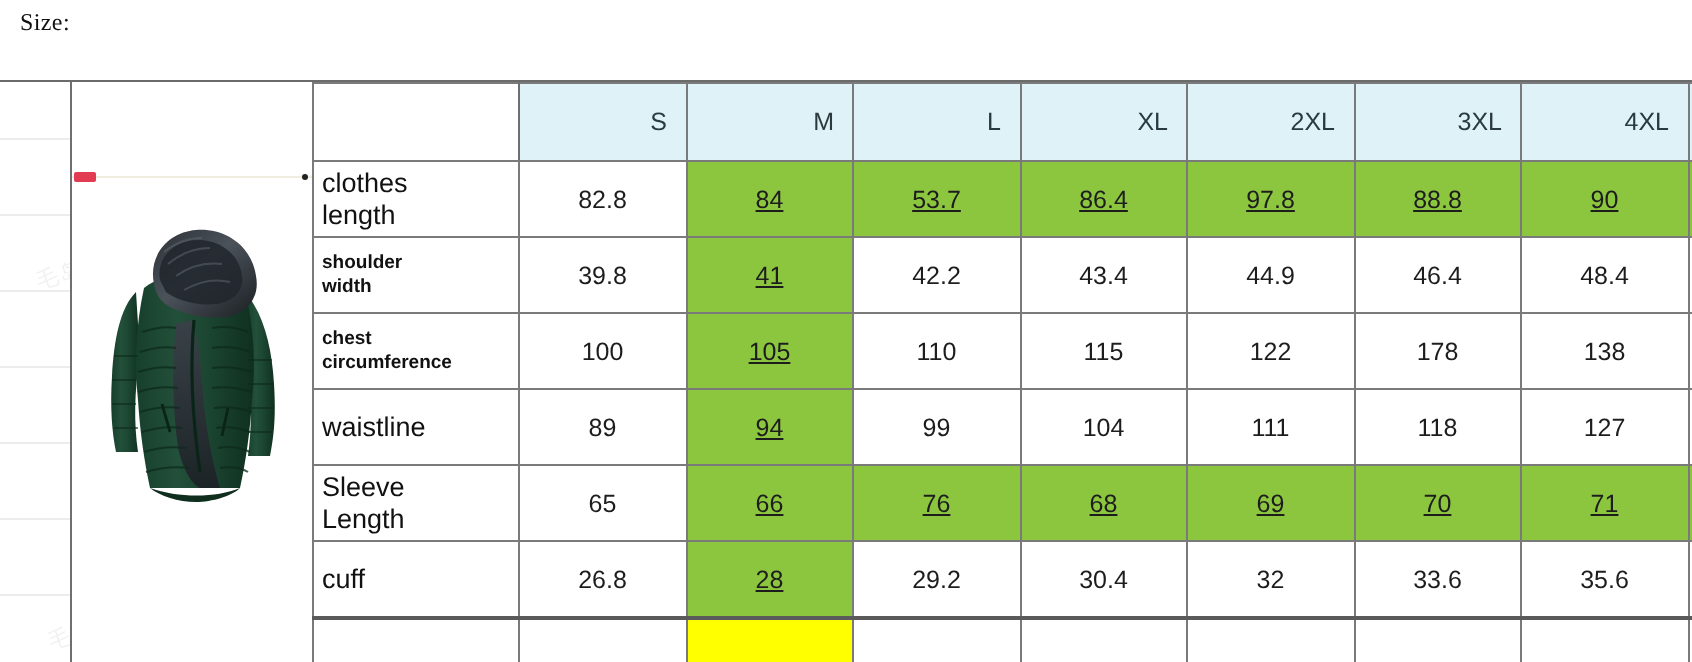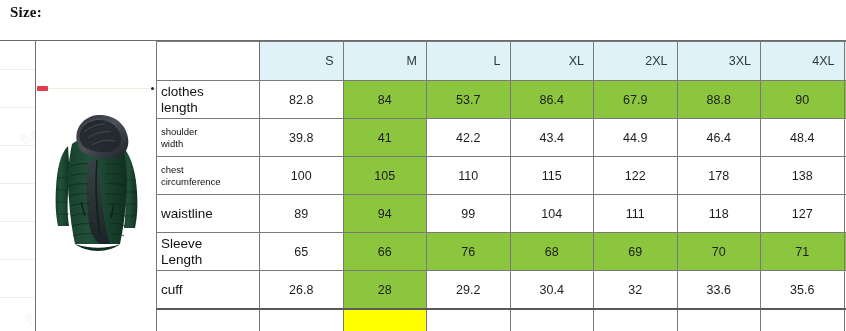--- a/index.html
+++ b/index.html
@@ -9,21 +9,21 @@
     font-family:"Liberation Sans", sans-serif;
     overflow:hidden;
     position:relative;
   }
   #page{position:relative;width:846px;height:331px;overflow:hidden;}
 
   
   .size-heading{
     position:absolute;left:10px;top:4px;
     font-family:"Liberation Serif", serif;
-    font-weight:bold;font-size:15px;color:#111;
+    font-weight:normal;font-size:12px;color:#111;
     letter-spacing:.2px;
   }
 
   
   .wm{
     position:absolute;
     font-family:"DejaVu Sans", sans-serif;
     font-size:11px;color:#000;opacity:.055;
     transform:rotate(-18deg);
     pointer-events:none;user-select:none;
@@ -88,23 +88,23 @@
   }
   td.head-empty{background:#fff;border-right:1.3px solid #6f6f6f;}
 
   td.lbl{
     background:#fff;
     font-size:13.5px;
     color:#111;
     line-height:1.12;
     text-align:left;
   }
-  td.lbl.sm{font-size:9.5px;line-height:1.18;}
-
-  td.green{background:#8cc63f;}
+  td.lbl.sm{font-size:9.5px;line-height:1.18;font-weight:bold;}
+
+  td.green{background:#8cc63f;text-decoration:underline;}
   td.yellow{background:#ffff00;}
 
   .lbl-inner{display:block;padding:0 4px;}
 
   
   .jacket-wrap{
     position:absolute;left:50%;top:50%;
     transform:translate(-50%,-50%);
     width:104px;height:166px;
   }
@@ -254,21 +254,21 @@
 
         <tr class="r-data">
           <td class="lbl c-label">
             <span class="lbl-inner">clothes</span>
             <span class="lbl-inner">length</span>
           </td>
           <td class="c-data">82.8</td>
           <td class="c-data green">84</td>
           <td class="c-data green">53.7</td>
           <td class="c-data green">86.4</td>
-          <td class="c-data green">67.9</td>
+          <td class="c-data green">97.8</td>
           <td class="c-data green">88.8</td>
           <td class="c-data green">90</td>
           <td class="c-data green">91.2</td>
         </tr>
 
         <tr class="r-data">
           <td class="lbl sm c-label">
             <span class="lbl-inner">shoulder</span>
             <span class="lbl-inner">width</span>
           </td>

